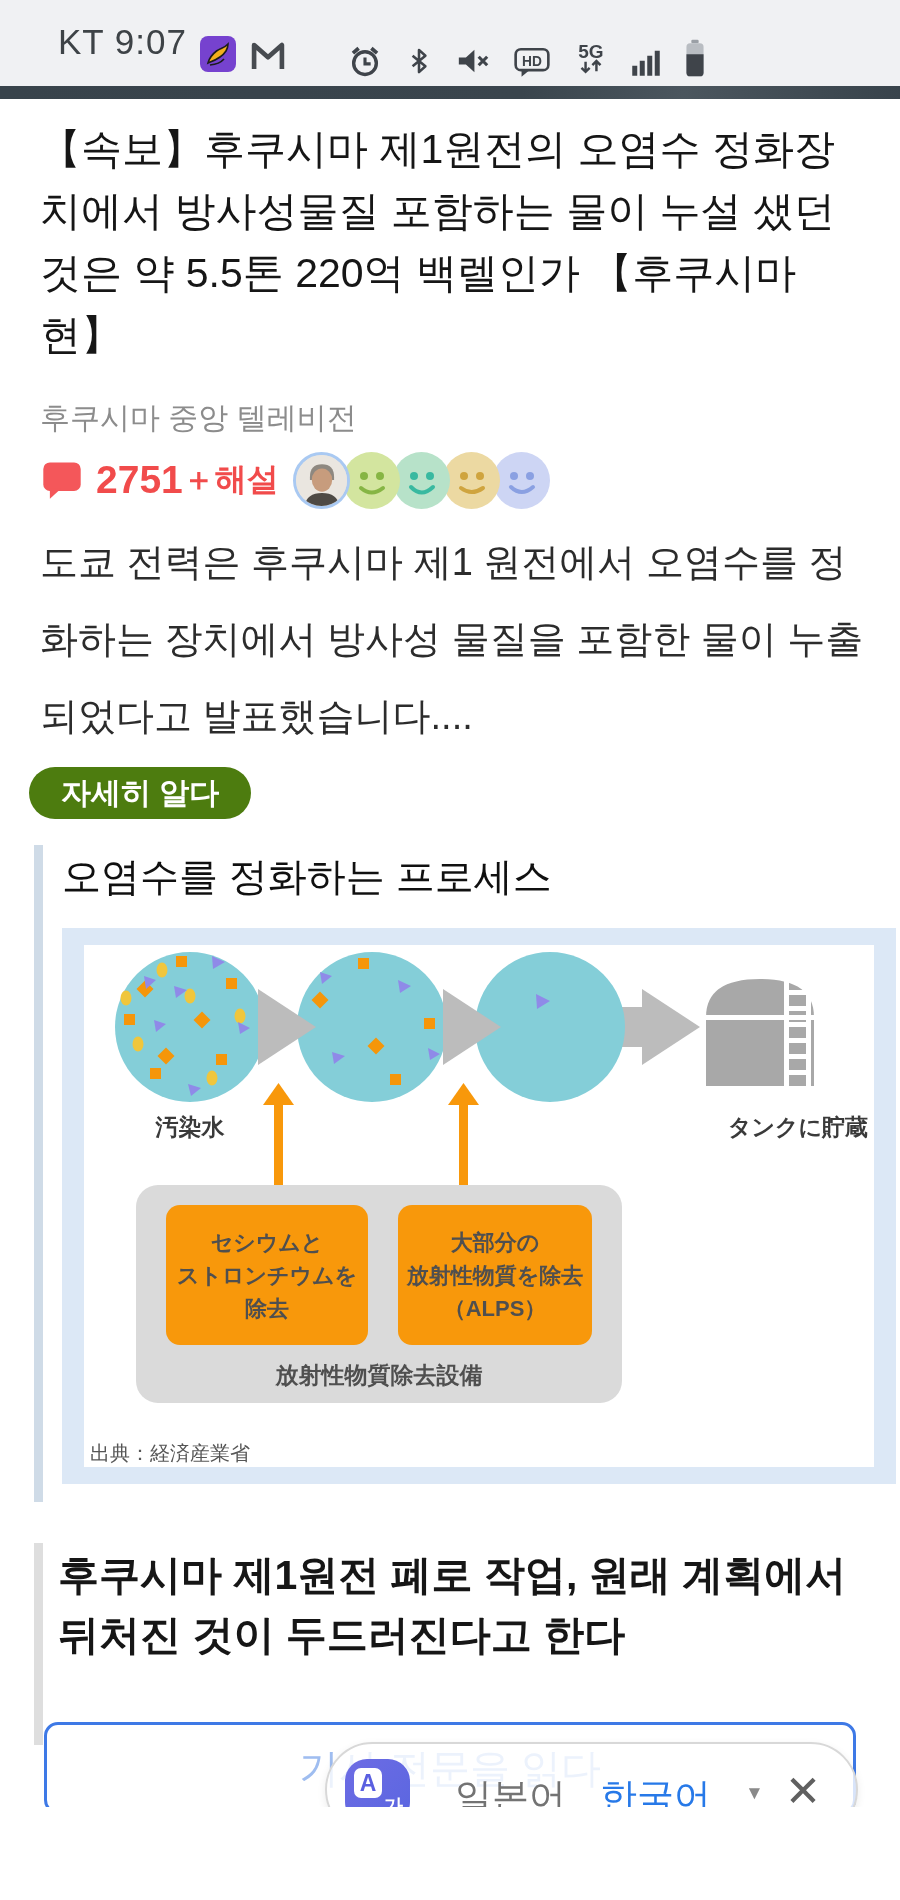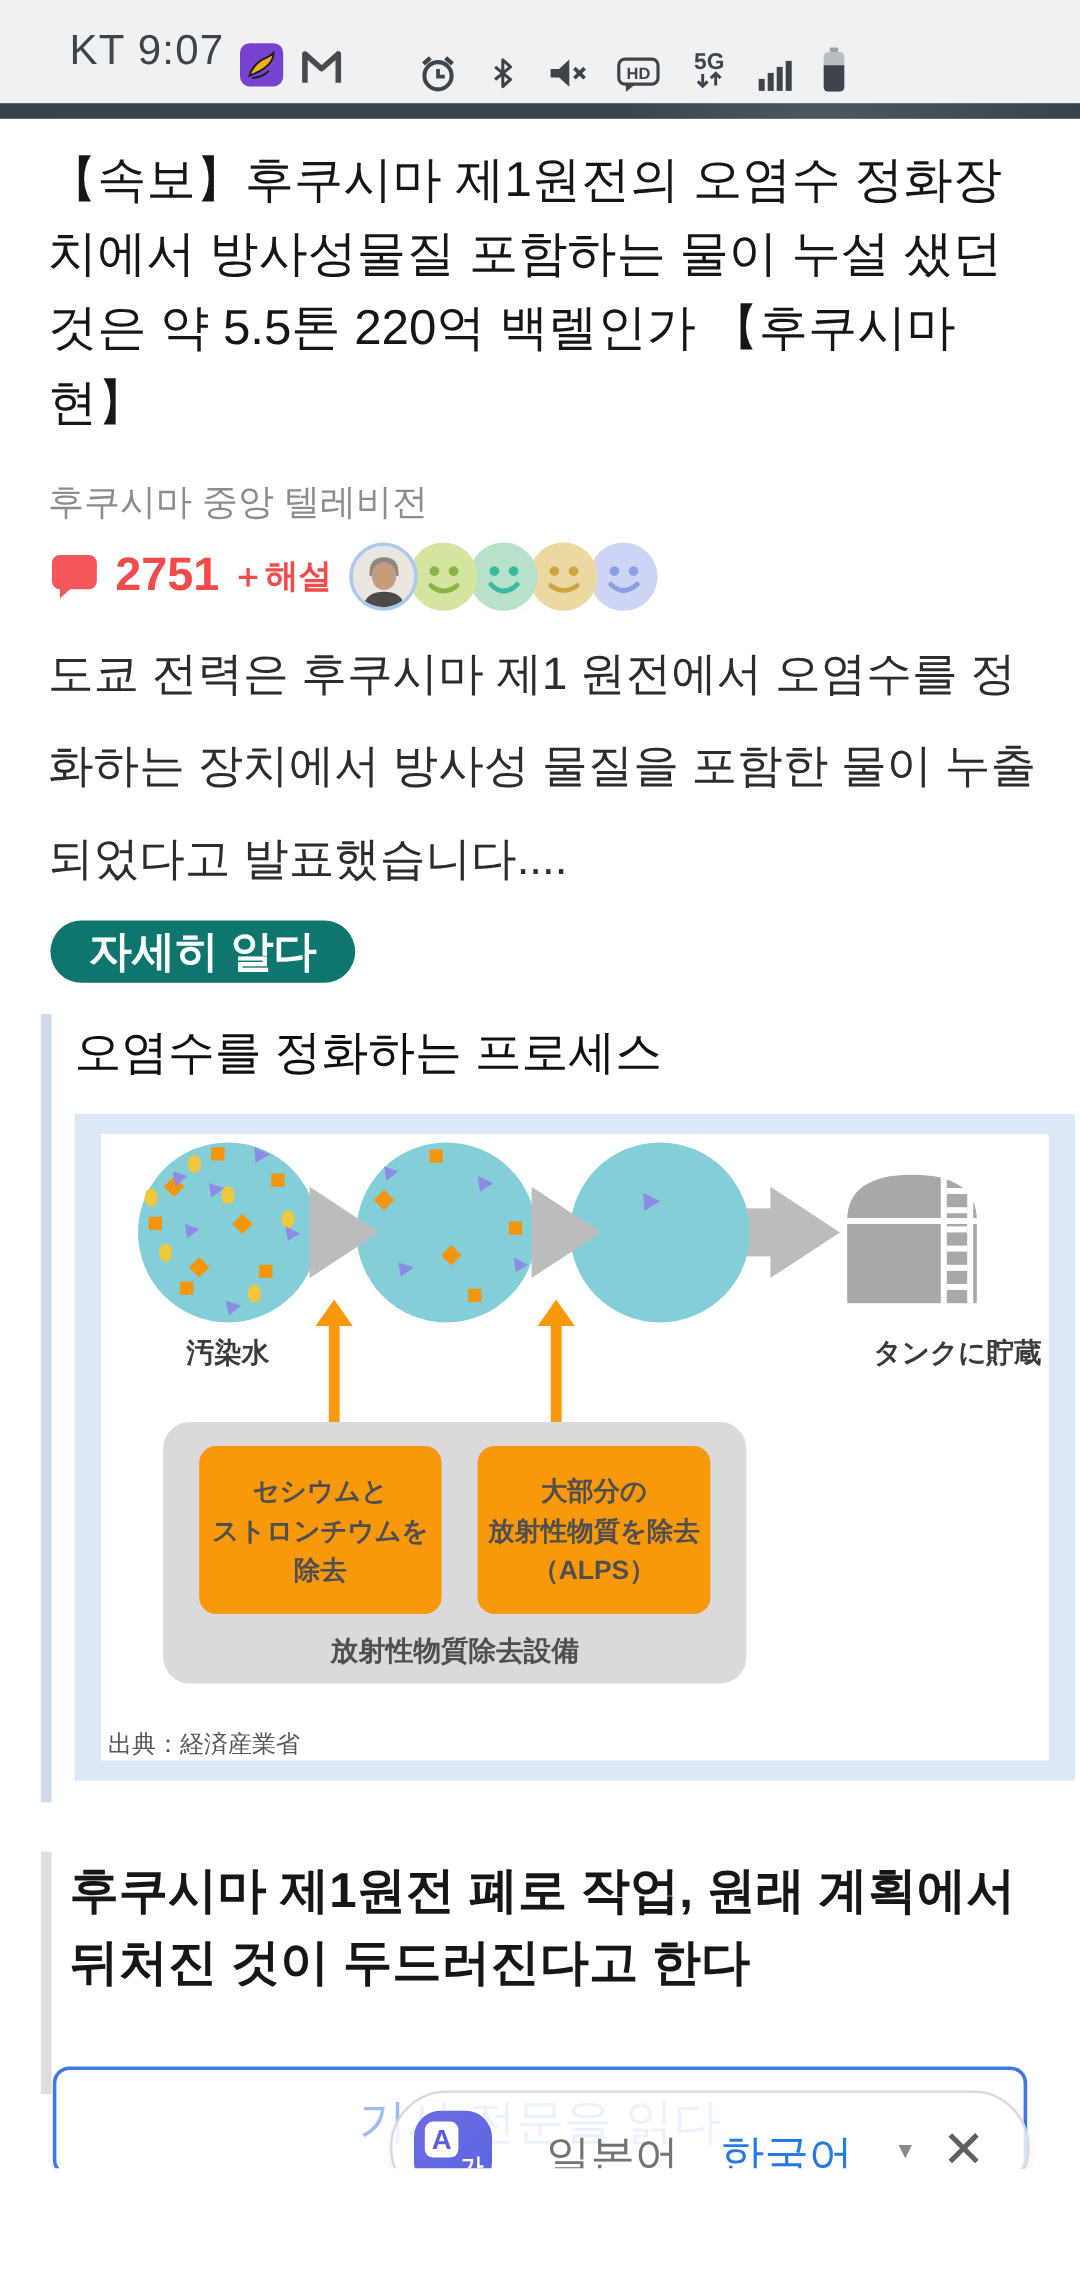--- a/index.html
+++ b/index.html
@@ -16,27 +16,27 @@
   .sb-icons { position:absolute; left:348px; top:38px; display:flex; align-items:flex-end; gap:23px; }
   .sb-icons svg { display:block; }
   
   .dark-strip { position:absolute; left:0; top:86px; width:900px; height:13px;
     background:linear-gradient(90deg,#38434b 0%,#3a454d 58%,#4b565e 76%,#38434b 100%); }
   
   .headline1 { position:absolute; left:40px; top:118px; width:822px; font-size:41px; line-height:62px; font-weight:400; color:#161616; word-break:normal; }
   .source1 { position:absolute; left:40px; top:398px; font-size:30px; color:#8c8c8c; }
   .comment-row { position:absolute; left:40px; top:448px; height:64px; display:flex; align-items:center;text-align:right; }
   .comment-count { font-size:39px; font-weight:700; color:#f14b4b; margin-left:12px; }
-  .comment-label { font-size:28px; font-weight:700; color:#f14b4b; margin-left:10px; }
+  .comment-label { font-size:32px; font-weight:700; color:#f14b4b; }
   .avatars { display:flex; margin-left:14px; }
   .avatar { width:57px; height:57px; border-radius:50%; position:relative; }
   .avatar + .avatar { margin-left:-7px; }
   .avatar.photo { border:3px solid #a9c9f2; background:#eae6e0; overflow:hidden; z-index:5; }
   .body1 { position:absolute; left:40px; top:524px; width:824px; font-size:38px; line-height:77px; color:#2c2c2c; word-break:normal; }
-  .more-btn { position:absolute; left:42px; top:767px; height:52px; padding:0 32px; border-radius:26px; background:#0f766e; color:#fff; font-size:36px; font-weight:700; display:flex; align-items:center; border:none; }
+  .more-btn { position:absolute; left:29px; top:767px; height:52px; padding:0 32px; border-radius:26px; background:#4d7c0f; color:#fff; font-size:30px; font-weight:700; display:flex; align-items:center; border:none; }
   
   .vbar1 { position:absolute; left:34px; top:845px; width:9px; height:657px; background:#cfdbe7; }
   .fig-heading { position:absolute; left:62px; top:850px; font-size:39px; font-weight:400; color:#101010; }
   .figure-wrap { position:absolute; left:62px; top:928px; width:834px; height:556px; }
   .caption1 { position:absolute; left:50px; top:1466px; font-size:31px; color:#9c9c9c; }
   
   .vbar2 { position:absolute; left:34px; top:1543px; width:9px; height:202px; background:#dedede; }
   .headline2 { position:absolute; left:58px; top:1545px; width:806px; font-size:41px; line-height:60px; font-weight:700; color:#161616; word-break:normal; }
   .source2 { position:absolute; left:58px; top:1686px; font-size:31px; color:#d2d2d2; }
   .read-btn { position:absolute; left:44px; top:1722px; width:812px; height:92px; border-radius:14px; border:3px solid #3e79e6; background:#ffffff; color:#9fbdf0; font-size:40px; display:flex; align-items:center; justify-content:center; z-index:1; }

